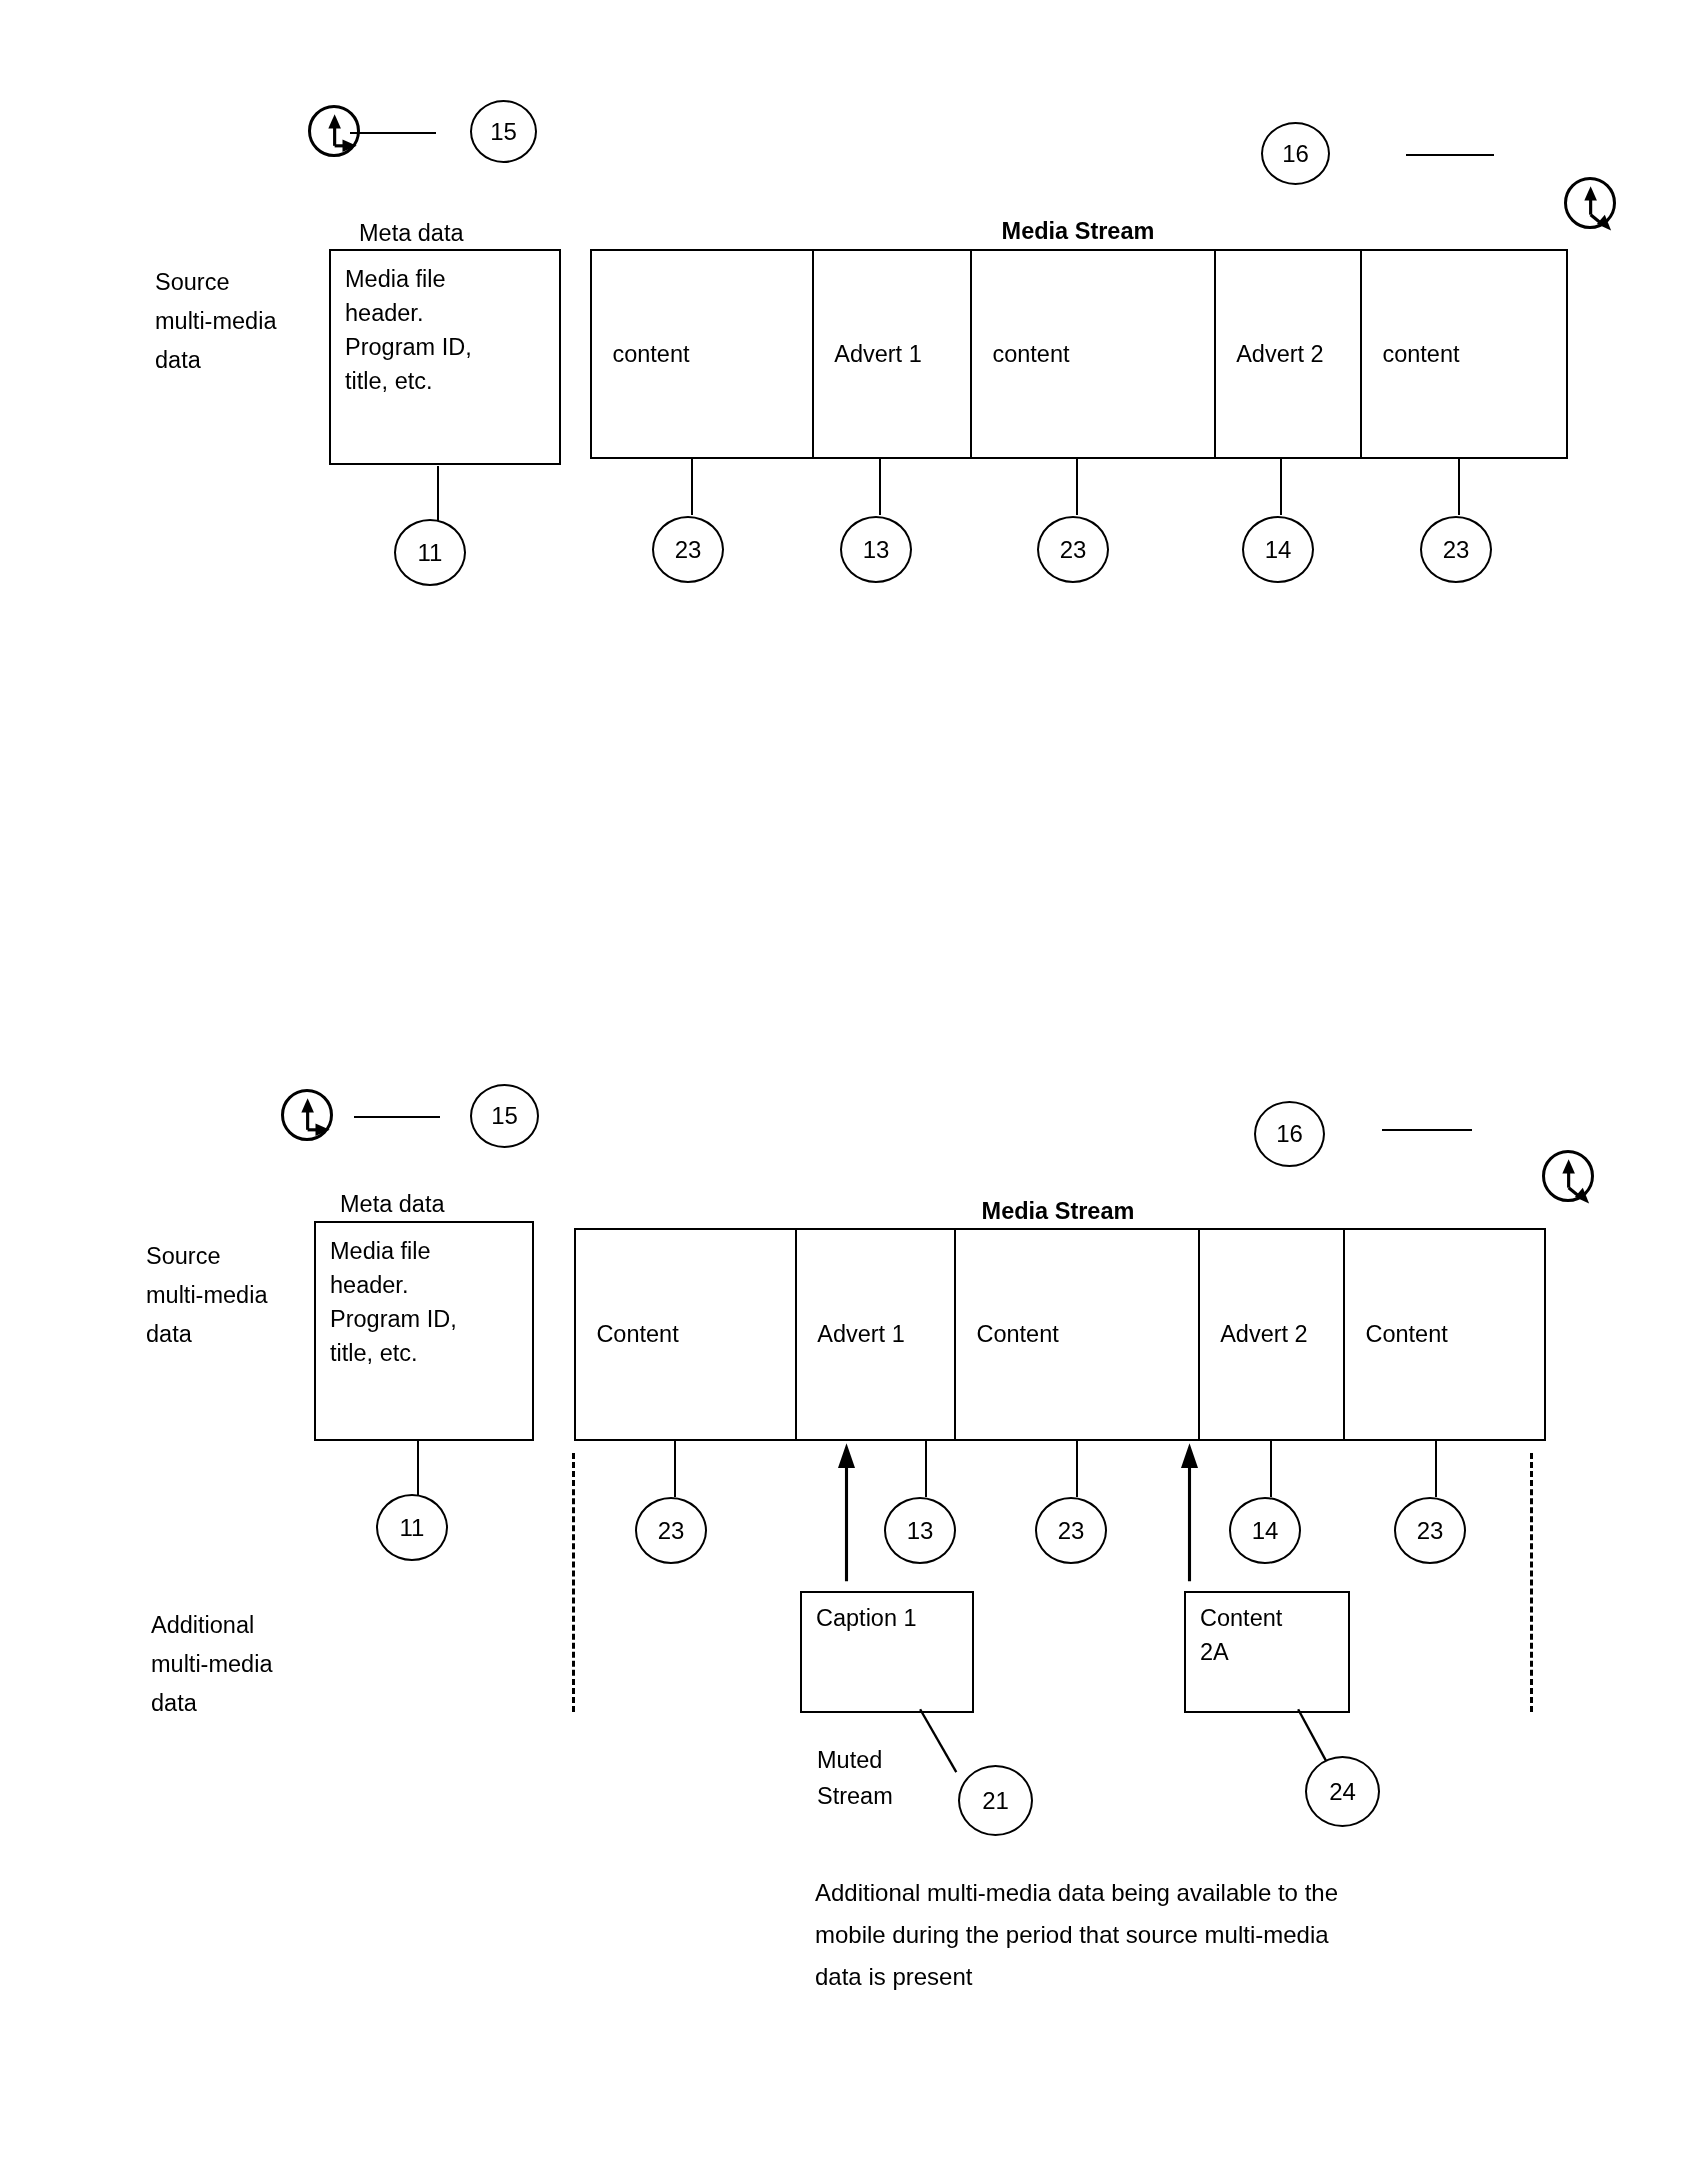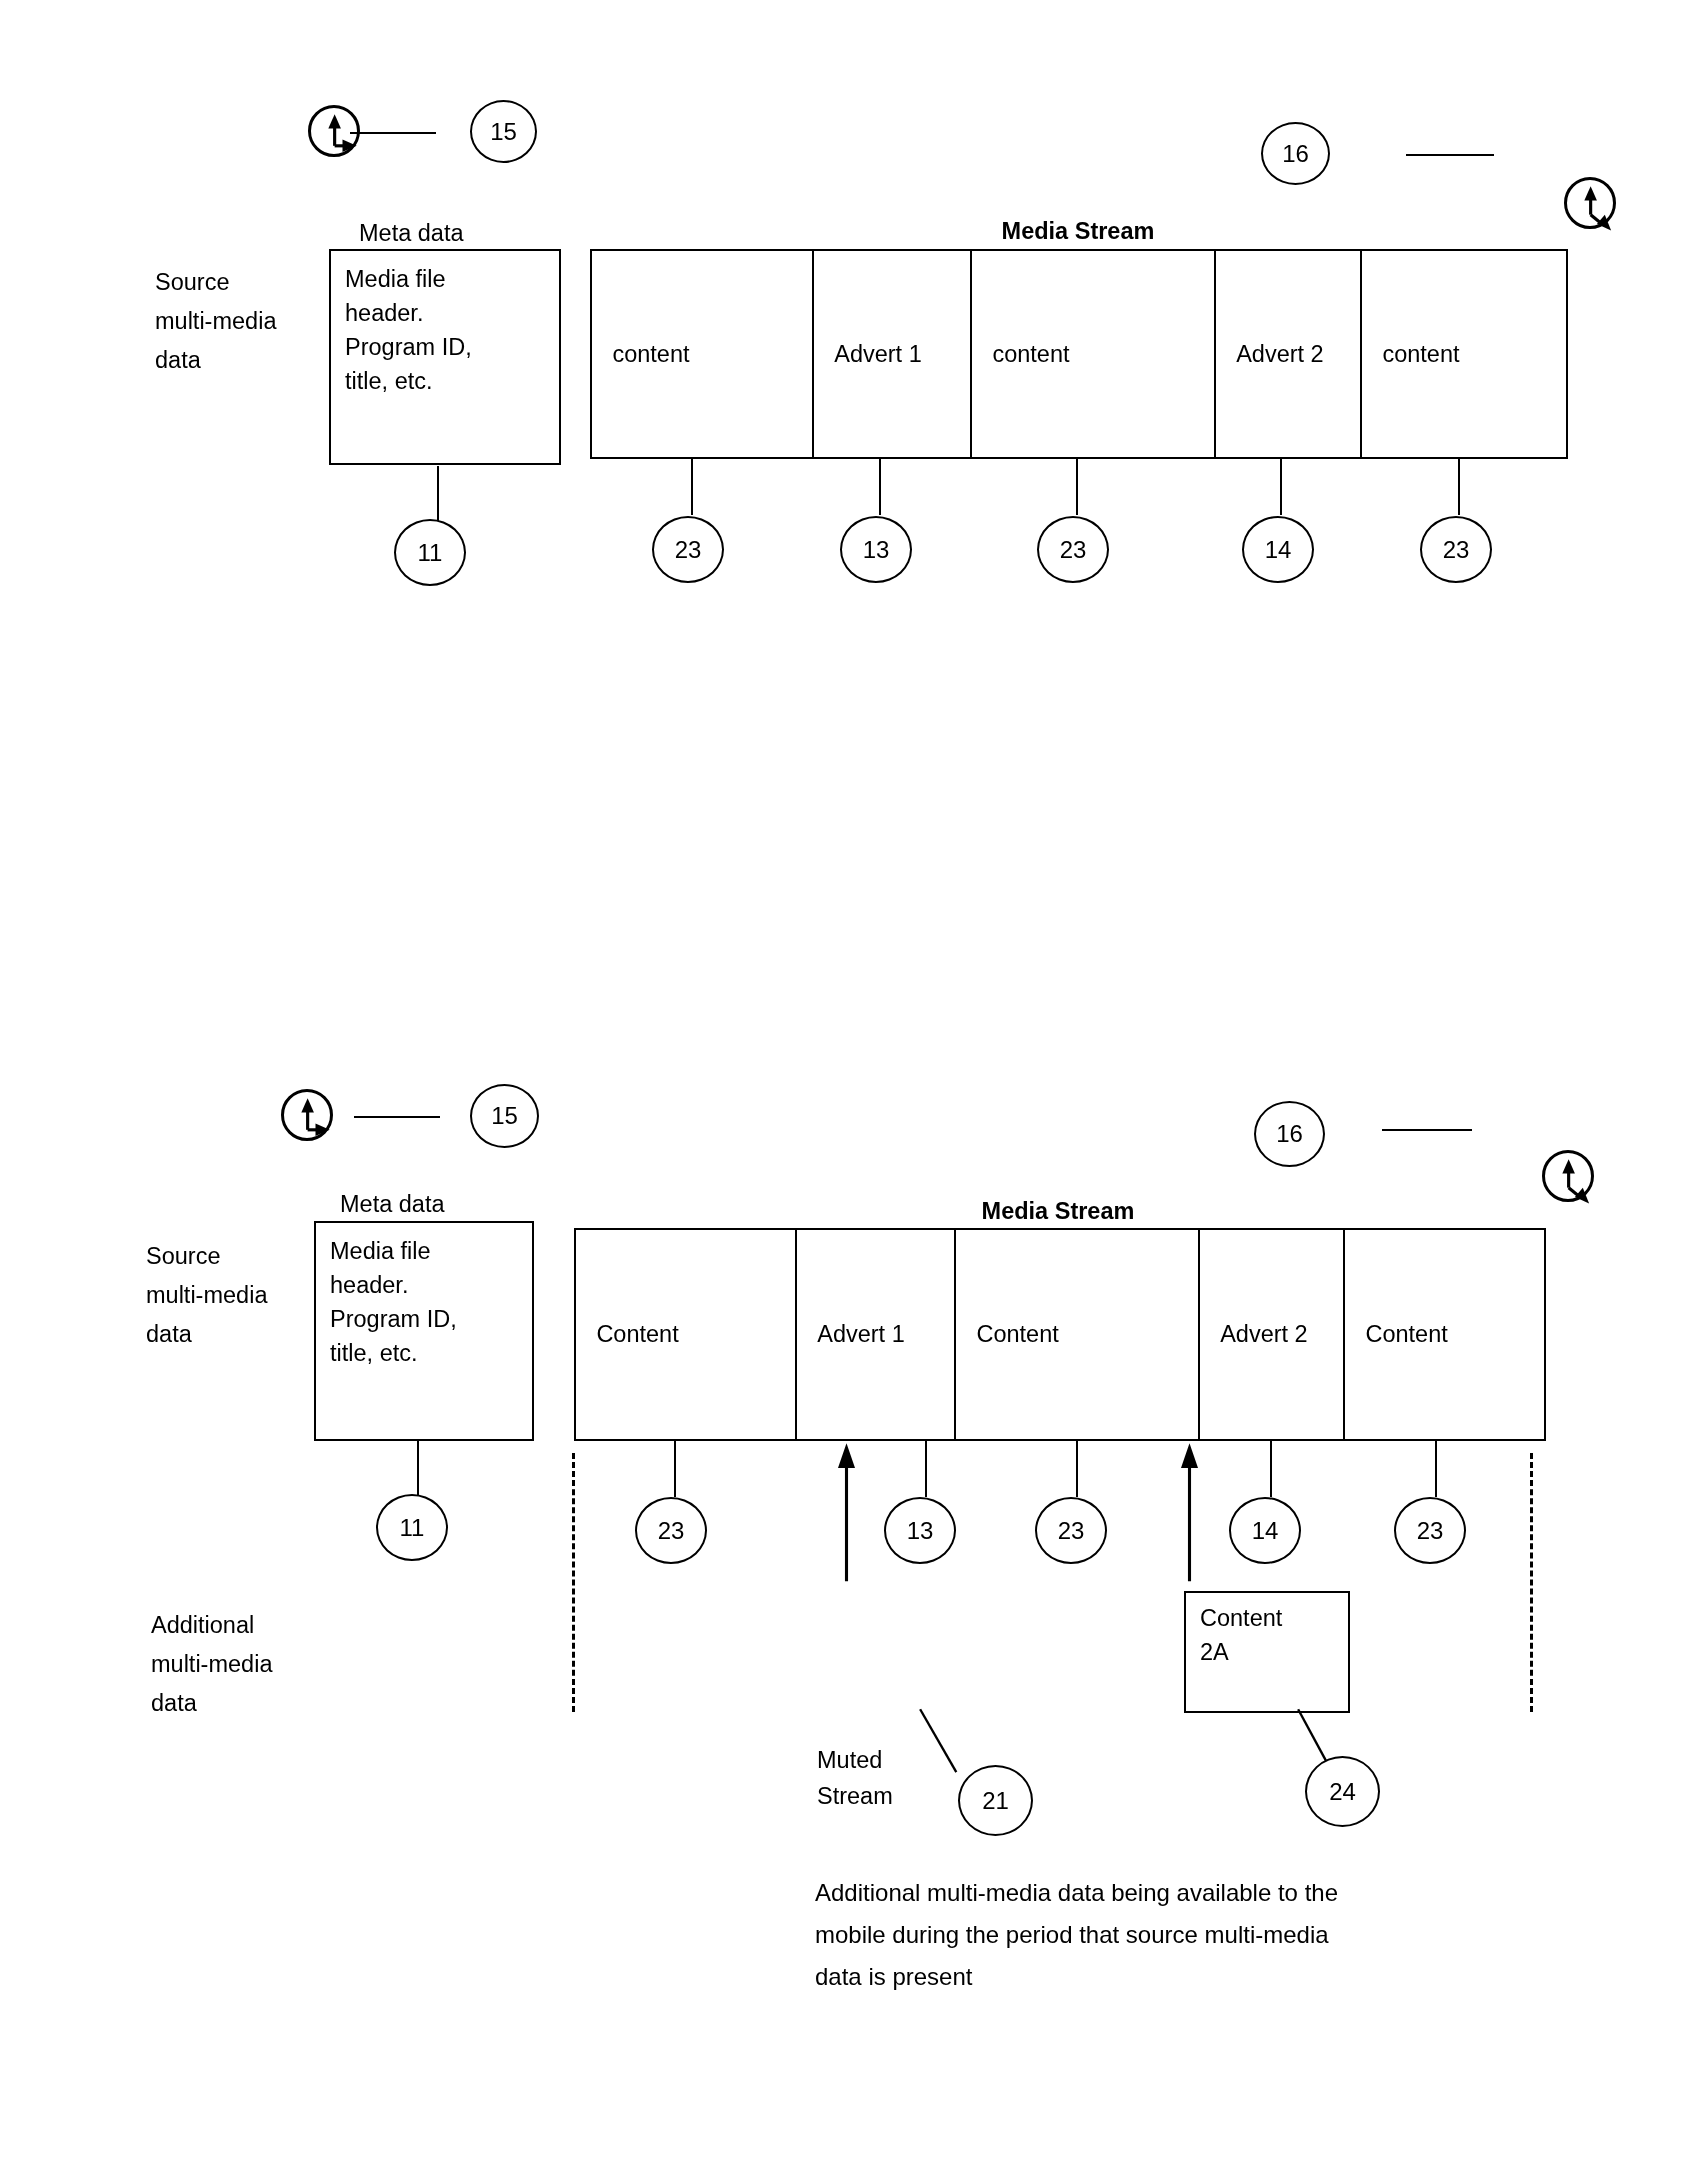--- a/index.html
+++ b/index.html
@@ -197,20 +197,21 @@
       <path d="M20 2 L9 34 L31 34 Z" fill="#000"></path>
     </svg>
   </div>
   <div class="abs" style="left:1174px;top:1441px;">
     <svg width="31" height="141" viewBox="0 0 40 180">
       <path d="M20 180 L20 28" stroke="#000" stroke-width="4" fill="none"></path>
       <path d="M20 2 L9 34 L31 34 Z" fill="#000"></path>
     </svg>
   </div>
 
+  <div class="abs small-box" style="left:800px;top:1591px;width:174px;height:122px;">Caption 1</div>
   <div class="abs" style="left:917px;top:1706px;">
     <svg width="55" height="71" viewBox="0 0 70 90">
       <path d="M4 4 L50 84" stroke="#000" stroke-width="3" fill="none"></path>
     </svg>
   </div>
   <div class="abs anno" style="left:817px;top:1742px;width:172px;">Muted
 Stream</div>
   <div class="abs refnum" style="left:958px;top:1765px;width:75px;height:71px;">21</div>
 
   <div class="abs small-box" style="left:1184px;top:1591px;width:166px;height:122px;">Content

